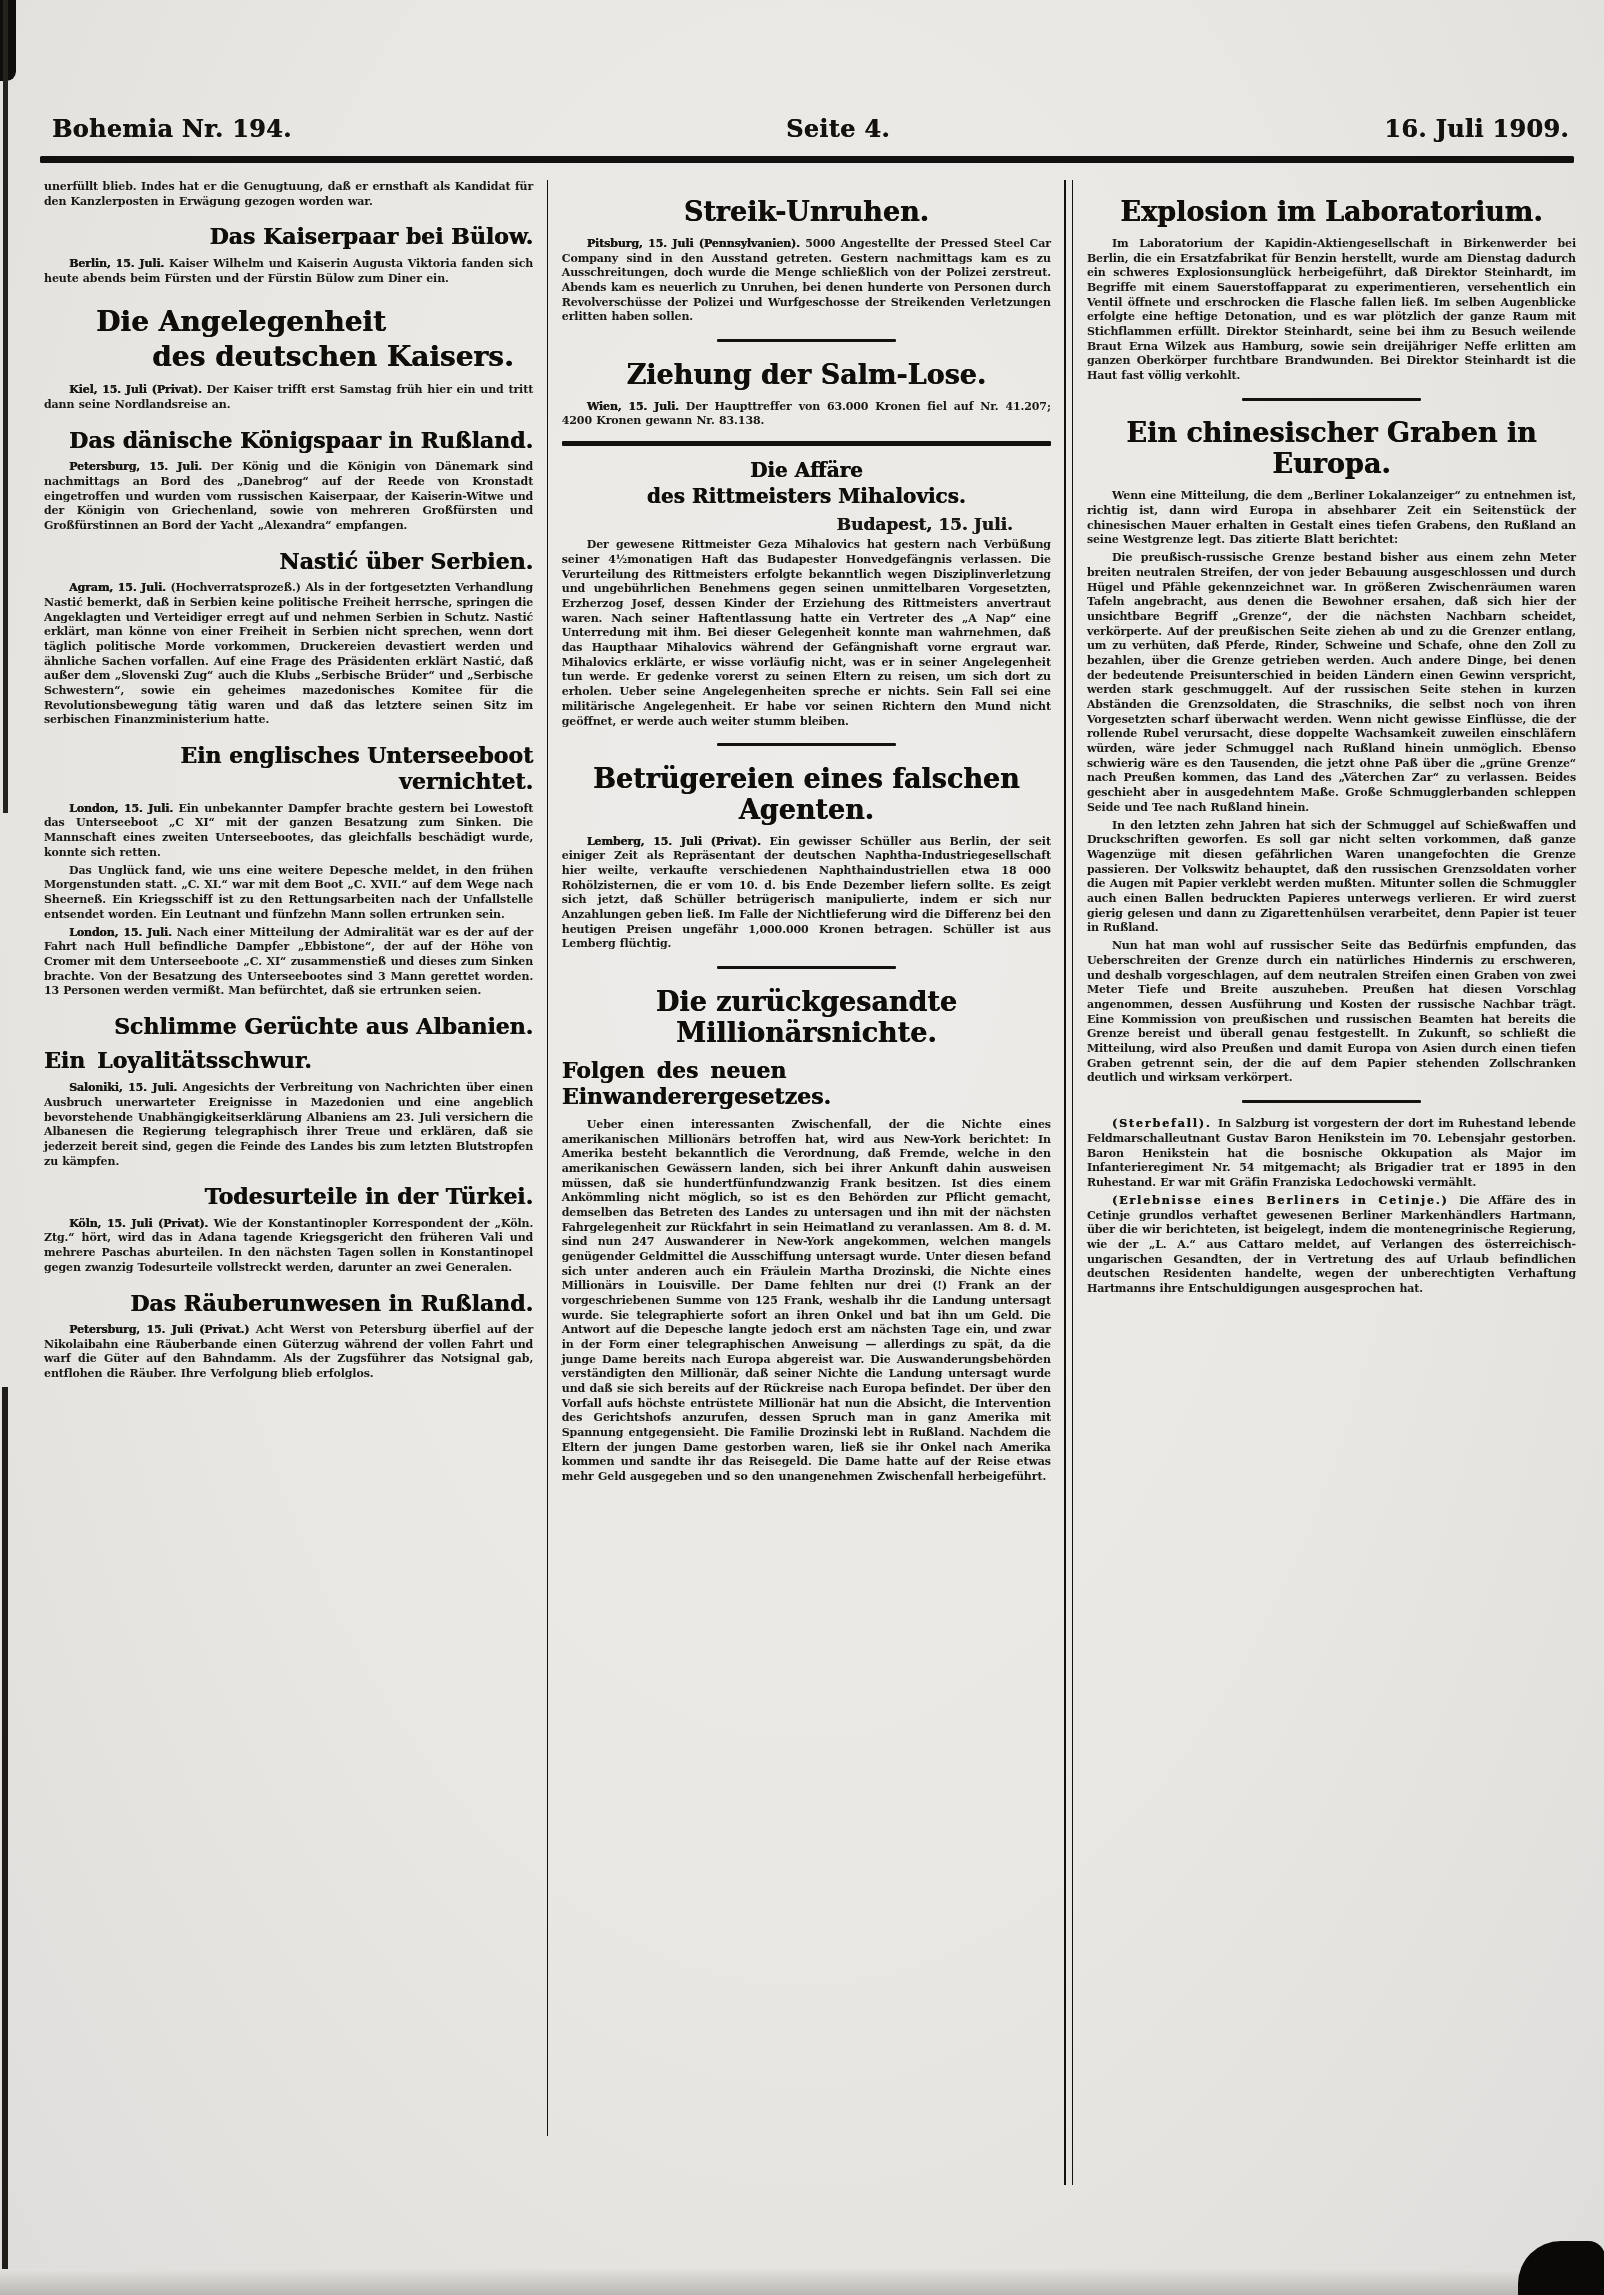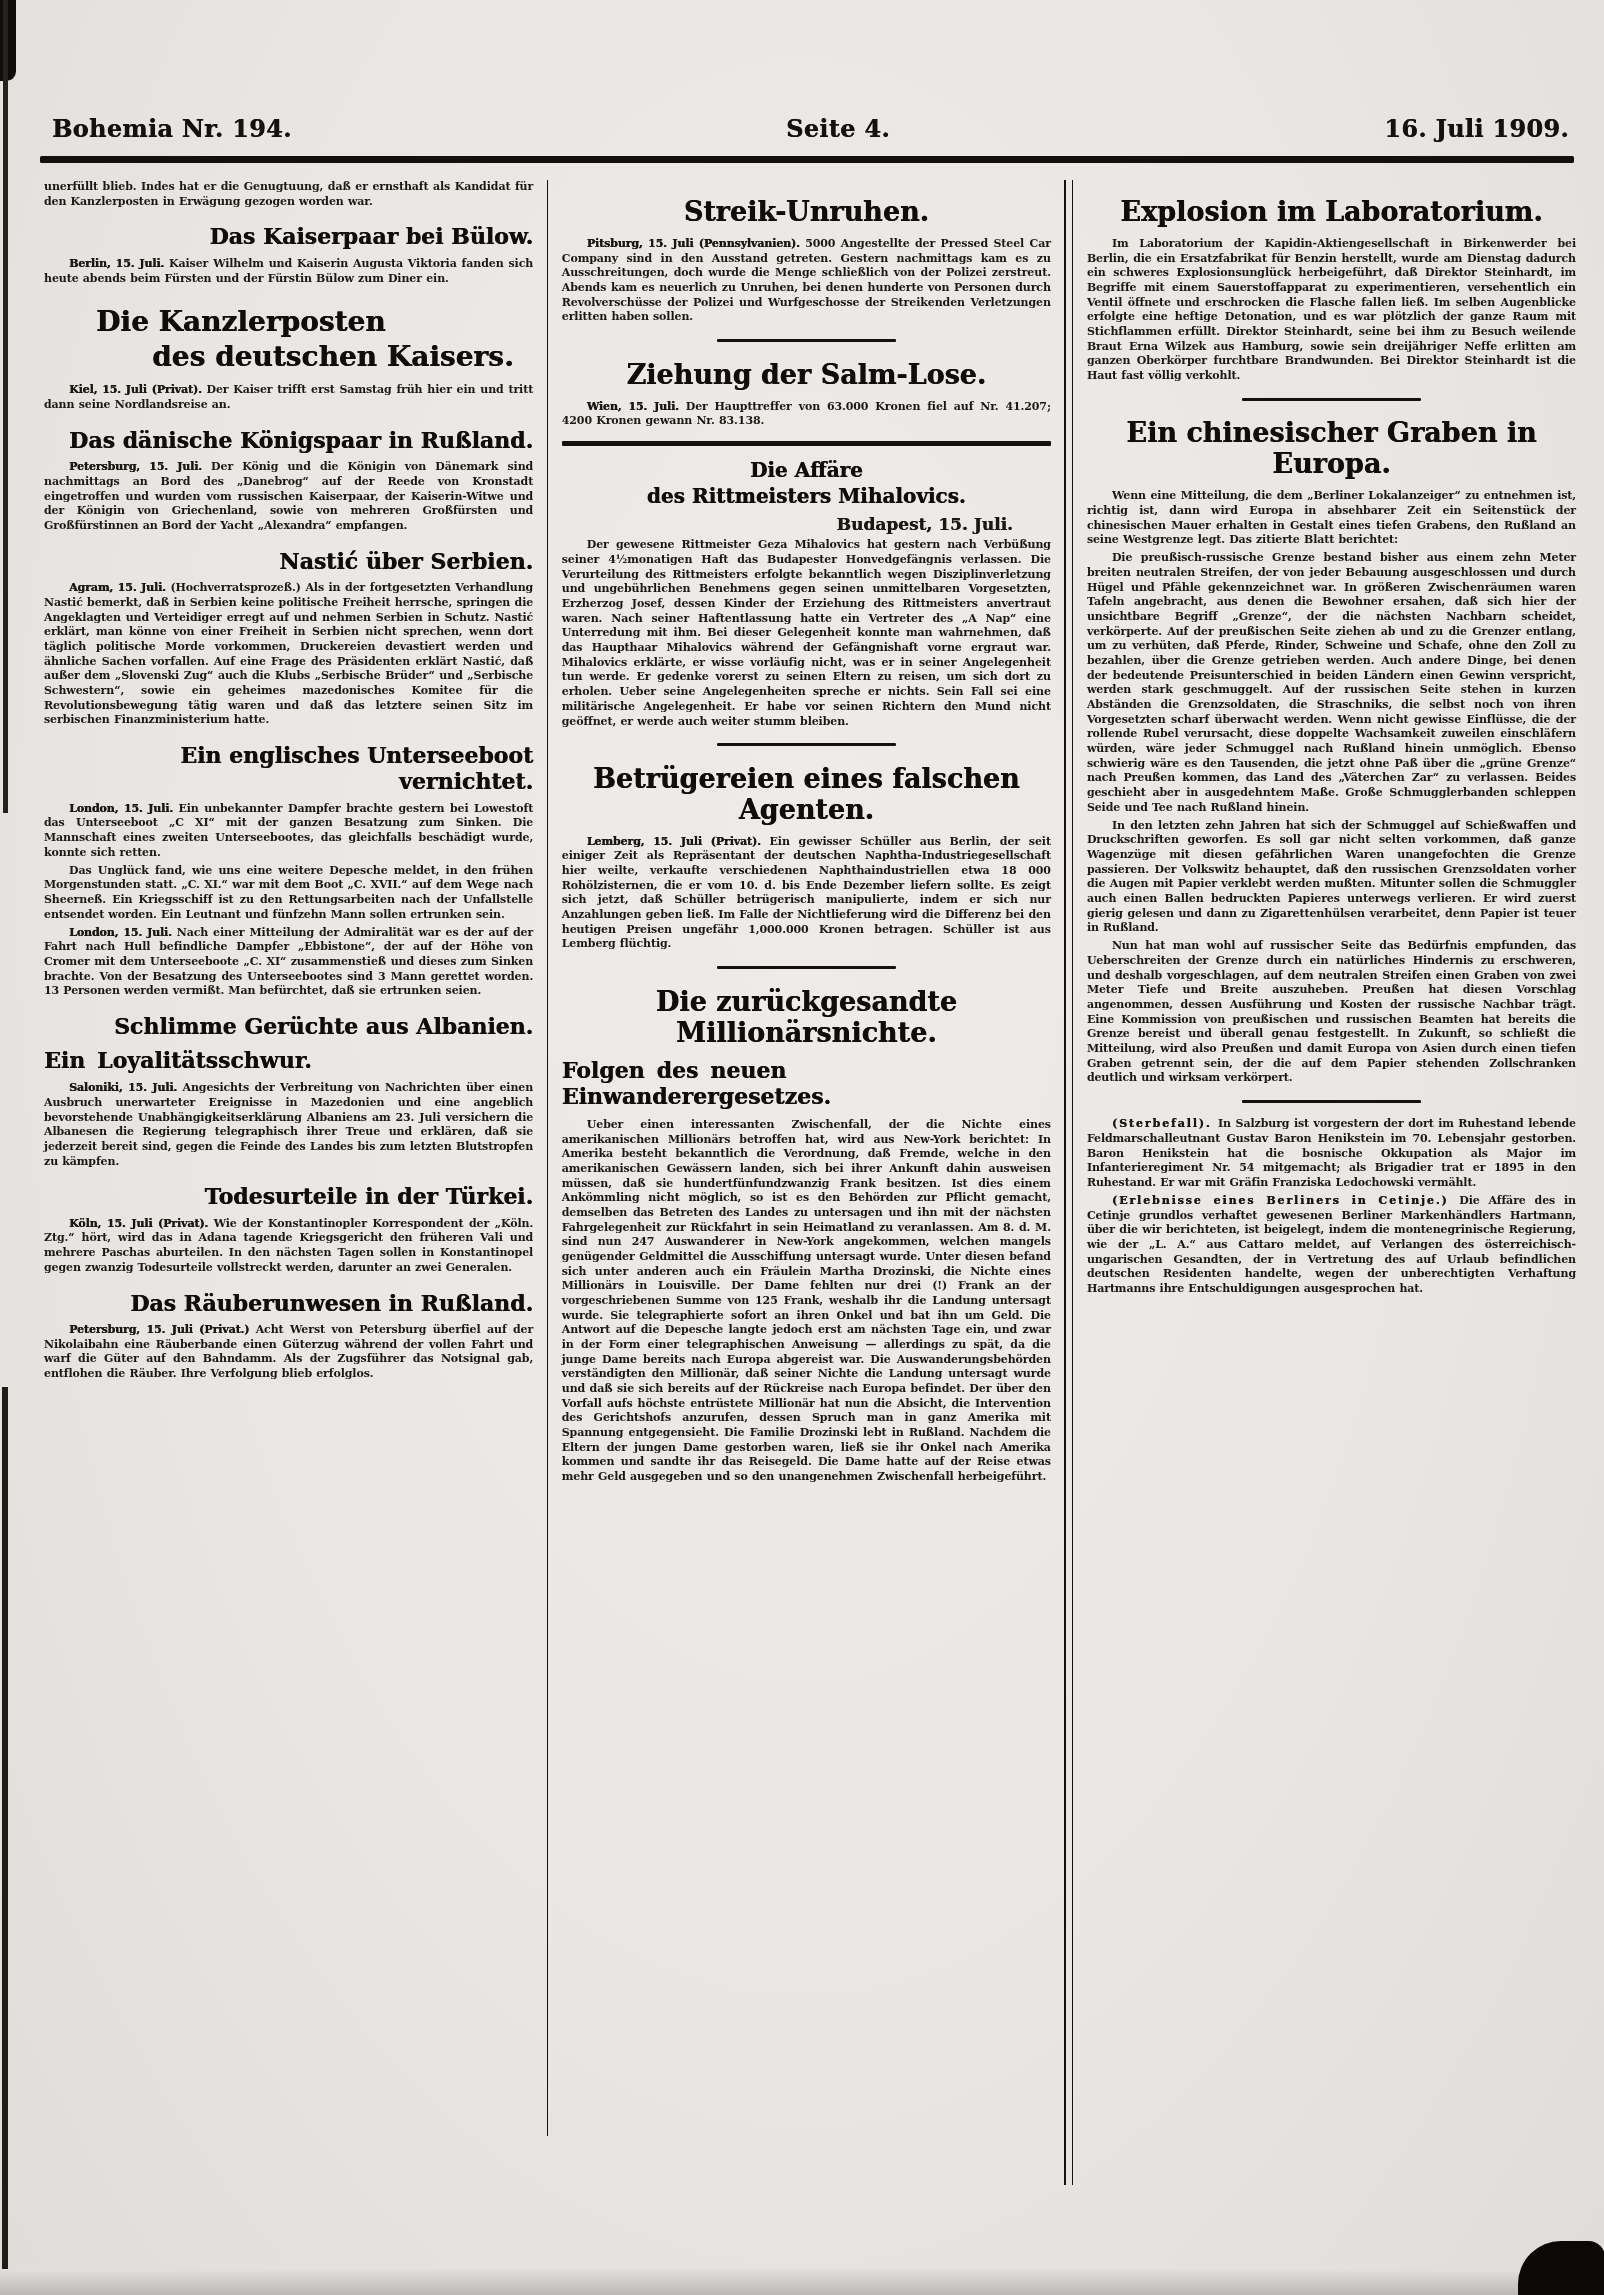--- a/index.html
+++ b/index.html
@@ -67,21 +67,21 @@
     <span>Seite 4.</span>
     <span>16. Juli 1909.</span>
   </div>
   <div class="head-rule"></div>
   <div class="columns" id="columns">
       <div class="col">
         <p class="para noindent">unerfüllt blieb. Indes hat er die Genugtuung, daß er ernsthaft als Kandidat für den Kanzlerposten in Erwägung gezogen worden war.</p>
         <div class="head md">Das Kaiserpaar bei Bülow.</div>
         <p class="para"><b class="lead">Berlin, 15. Juli. </b>Kaiser Wilhelm und Kaiserin Augusta Viktoria fanden sich heute abends beim Fürsten und der Fürstin Bülow zum Diner ein.</p>
         <div class="head2">
-          <div class="l0">Die Kanzlerposten</div>
+          <div class="l0">Die Angelegenheit</div>
           <div class="l1">des deutschen Kaisers.</div>
         </div>
         <p class="para"><b class="lead">Kiel, 15. Juli (Privat). </b>Der Kaiser trifft erst Samstag früh hier ein und tritt dann seine Nordlandsreise an.</p>
         <div class="head md">Das dänische Königspaar in Rußland.</div>
         <p class="para"><b class="lead">Petersburg, 15. Juli. </b>Der König und die Königin von Dänemark sind nachmittags an Bord des „Danebrog“ auf der Reede von Kronstadt eingetroffen und wurden vom russischen Kaiserpaar, der Kaiserin-Witwe und der Königin von Griechenland, sowie von mehreren Großfürsten und Großfürstinnen an Bord der Yacht „Alexandra“ empfangen.</p>
         <div class="head md">Nastić über Serbien.</div>
         <p class="para"><b class="lead">Agram, 15. Juli. </b>(Hochverratsprozeß.) Als in der fortgesetzten Verhandlung Nastić bemerkt, daß in Serbien keine politische Freiheit herrsche, springen die Angeklagten und Verteidiger erregt auf und nehmen Serbien in Schutz. Nastić erklärt, man könne von einer Freiheit in Serbien nicht sprechen, wenn dort täglich politische Morde vorkommen, Druckereien devastiert werden und ähnliche Sachen vorfallen. Auf eine Frage des Präsidenten erklärt Nastić, daß außer dem „Slovenski Zug“ auch die Klubs „Serbische Brüder“ und „Serbische Schwestern“, sowie ein geheimes mazedonisches Komitee für die Revolutionsbewegung tätig waren und daß das letztere seinen Sitz im serbischen Finanzministerium hatte.</p>
         <div class="head md">Ein englisches Unterseeboot vernichtet.</div>
         <p class="para"><b class="lead">London, 15. Juli. </b>Ein unbekannter Dampfer brachte gestern bei Lowestoft das Unterseeboot „C XI“ mit der ganzen Besatzung zum Sinken. Die Mannschaft eines zweiten Unterseebootes, das gleichfalls beschädigt wurde, konnte sich retten.</p>
         <p class="para">Das Unglück fand, wie uns eine weitere Depesche meldet, in den frühen Morgenstunden statt. „C. XI.“ war mit dem Boot „C. XVII.“ auf dem Wege nach Sheerneß. Ein Kriegsschiff ist zu den Rettungsarbeiten nach der Unfallstelle entsendet worden. Ein Leutnant und fünfzehn Mann sollen ertrunken sein.</p>

